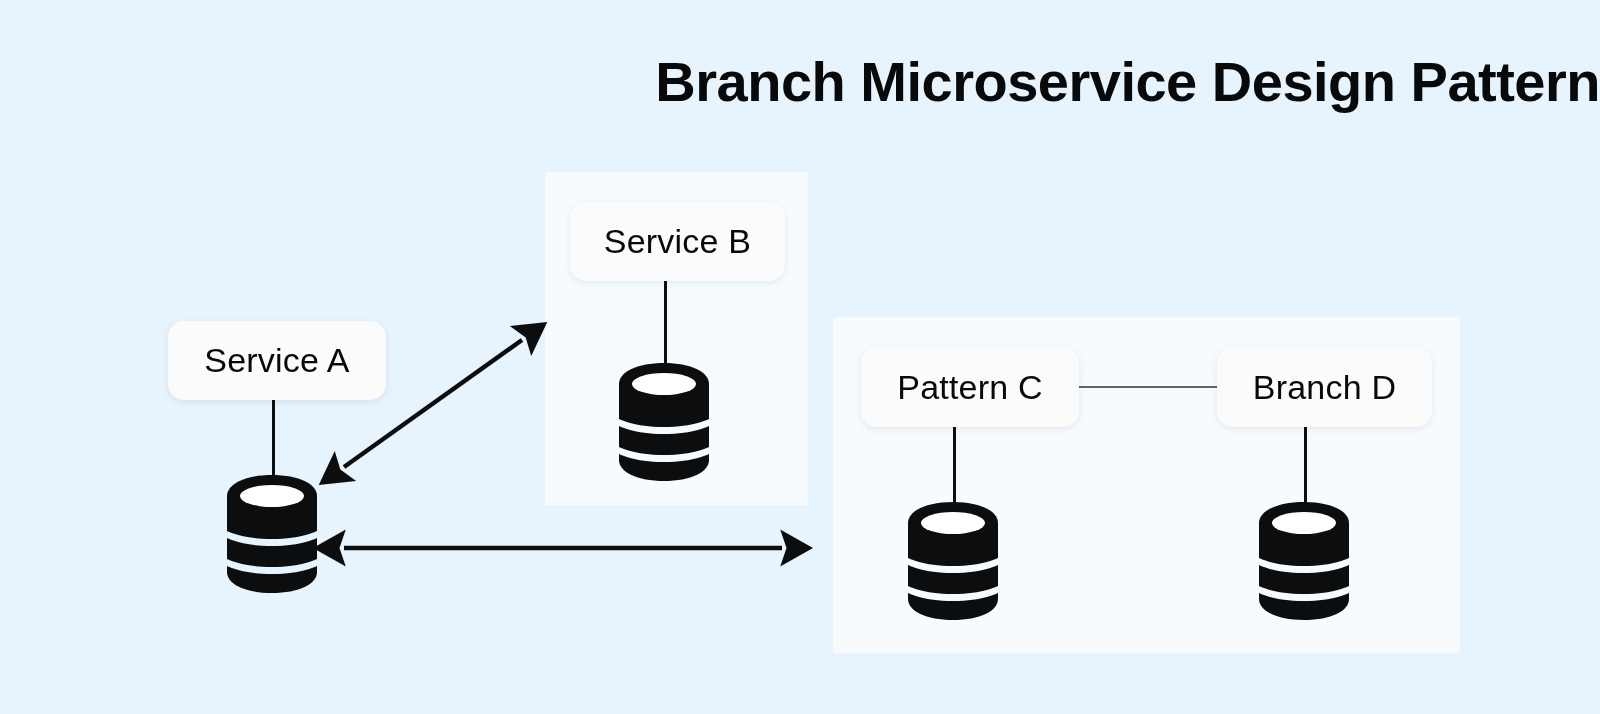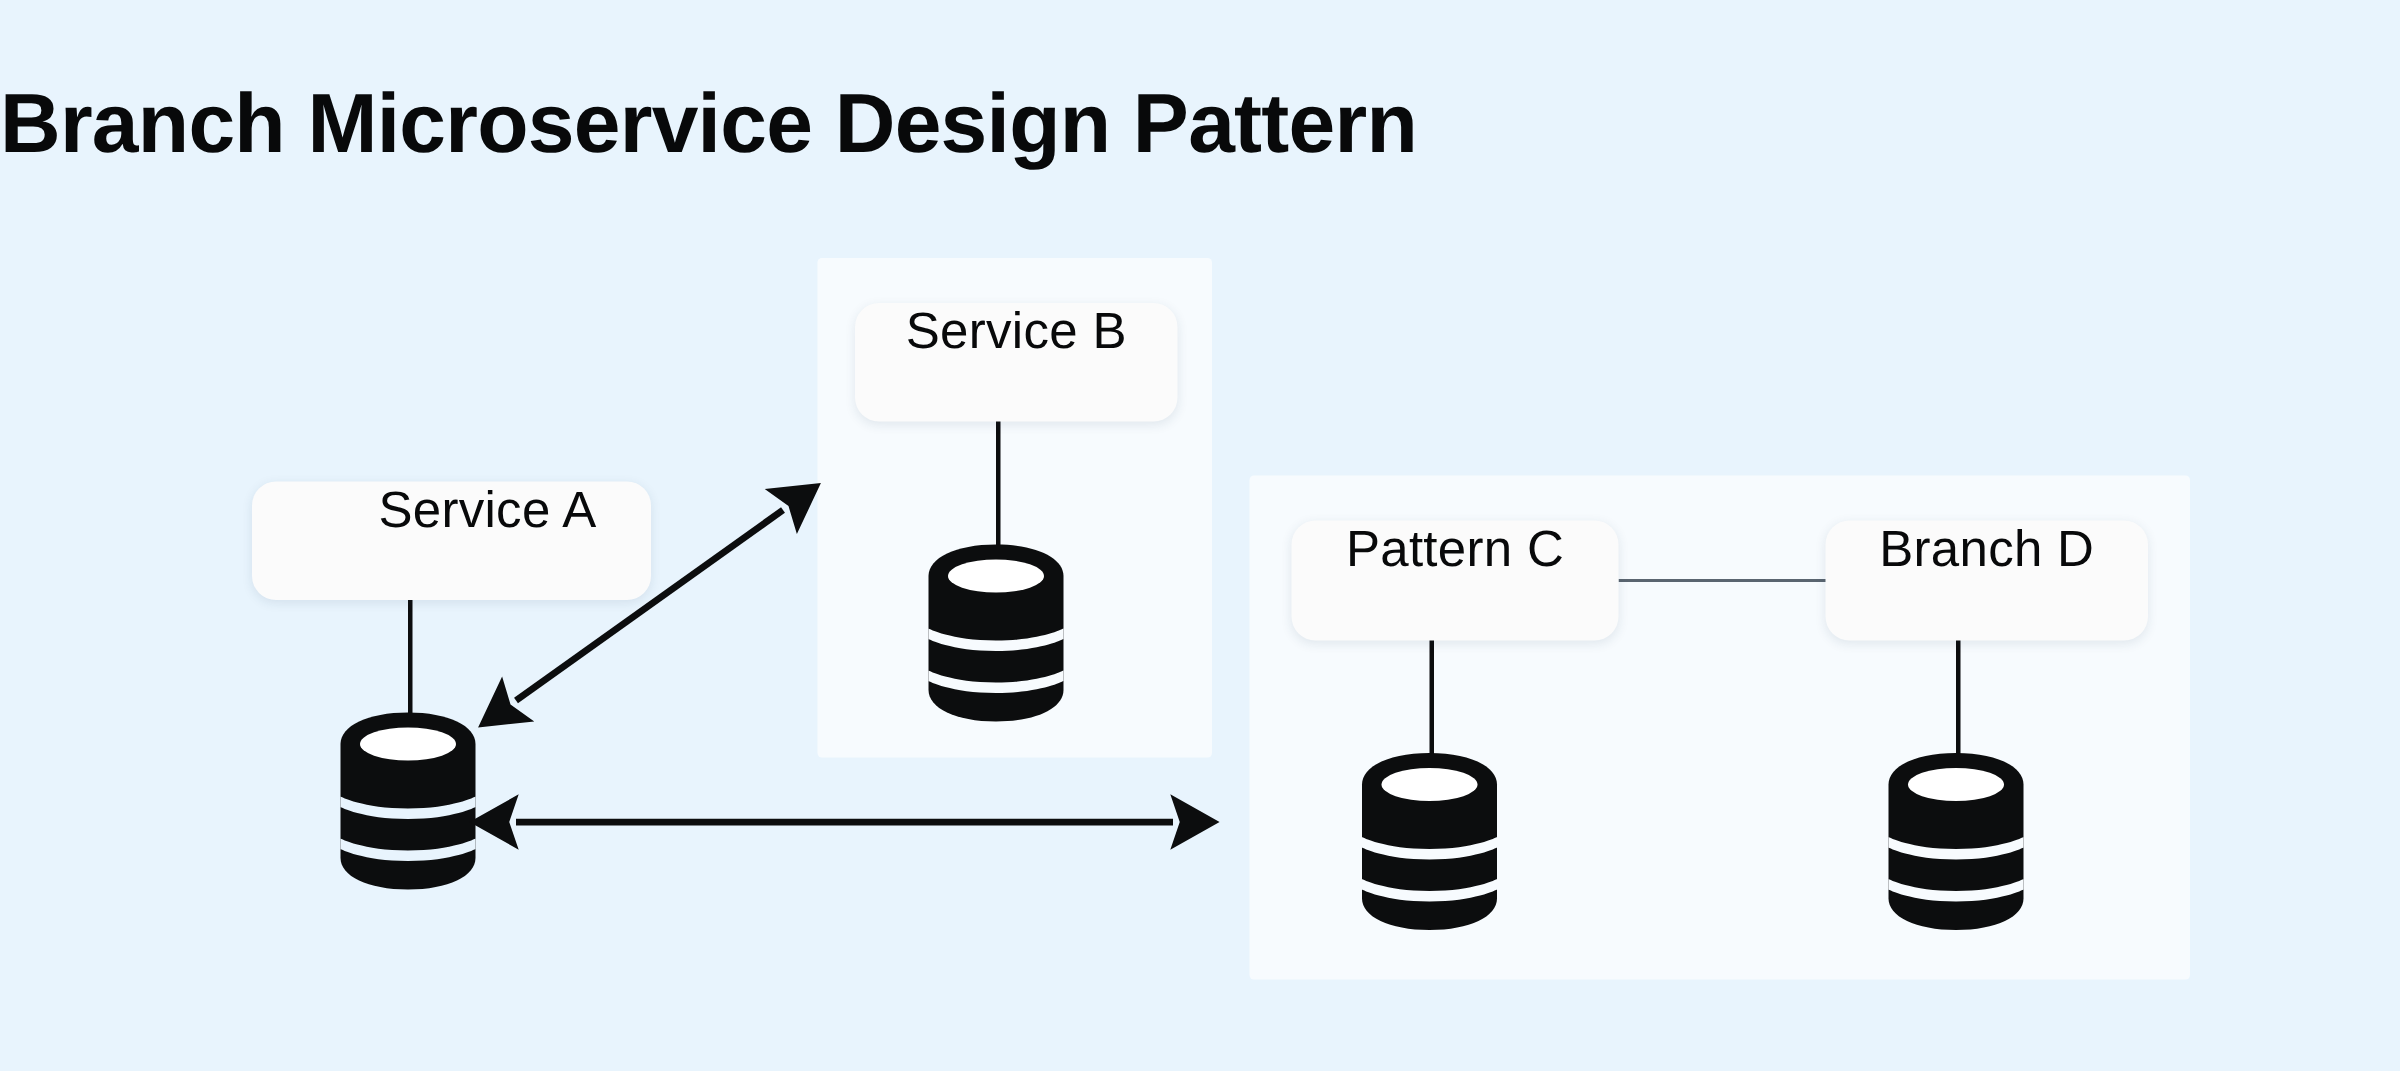--- a/index.html
+++ b/index.html
@@ -18,21 +18,21 @@
     width: 1600px;
     height: 714px;
     background: #e8f4fd;
   }
   
   #page-title {
     position: absolute;
     left: 0;
     top: 50px;
     width: 1600px;
-    text-align: left;
+    text-align: right;
     font-size: 56px;
     font-weight: bold;
     color: #08090a;
     letter-spacing: -0.5px;
     line-height: 1.15;
   }
   
   .group-panel {
     position: absolute;
     background: #f7fbfe;
@@ -50,29 +50,29 @@
     width: 627px;
     height: 336px;
   }
   
   .service-box {
     position: absolute;
     background: #fbfbfb;
     border-radius: 16px;
     box-shadow: 0 2px 7px rgba(30, 60, 90, 0.10);
     display: flex;
-    align-items: flex-start;
+    align-items: center;
     justify-content: center;
     color: #08090a;
     font-size: 34px;
     font-weight: 400;
     letter-spacing: 0.2px;
     z-index: 6;
   }
-  #service-a-box { left: 168px;  top: 321px; width: 218px; height: 79px; padding-left: 48px; }
+  #service-a-box { left: 168px;  top: 321px; width: 218px; height: 79px; }
   #service-b-box { left: 570px;  top: 202px; width: 215px; height: 79px; }
   #service-c-box { left: 861px;  top: 347px; width: 218px; height: 80px; }
   #service-d-box { left: 1217px; top: 347px; width: 215px; height: 80px; }
 
   
   .stem {
     position: absolute;
     width: 3px;
     background: #0c0d0e;
     z-index: 3;

